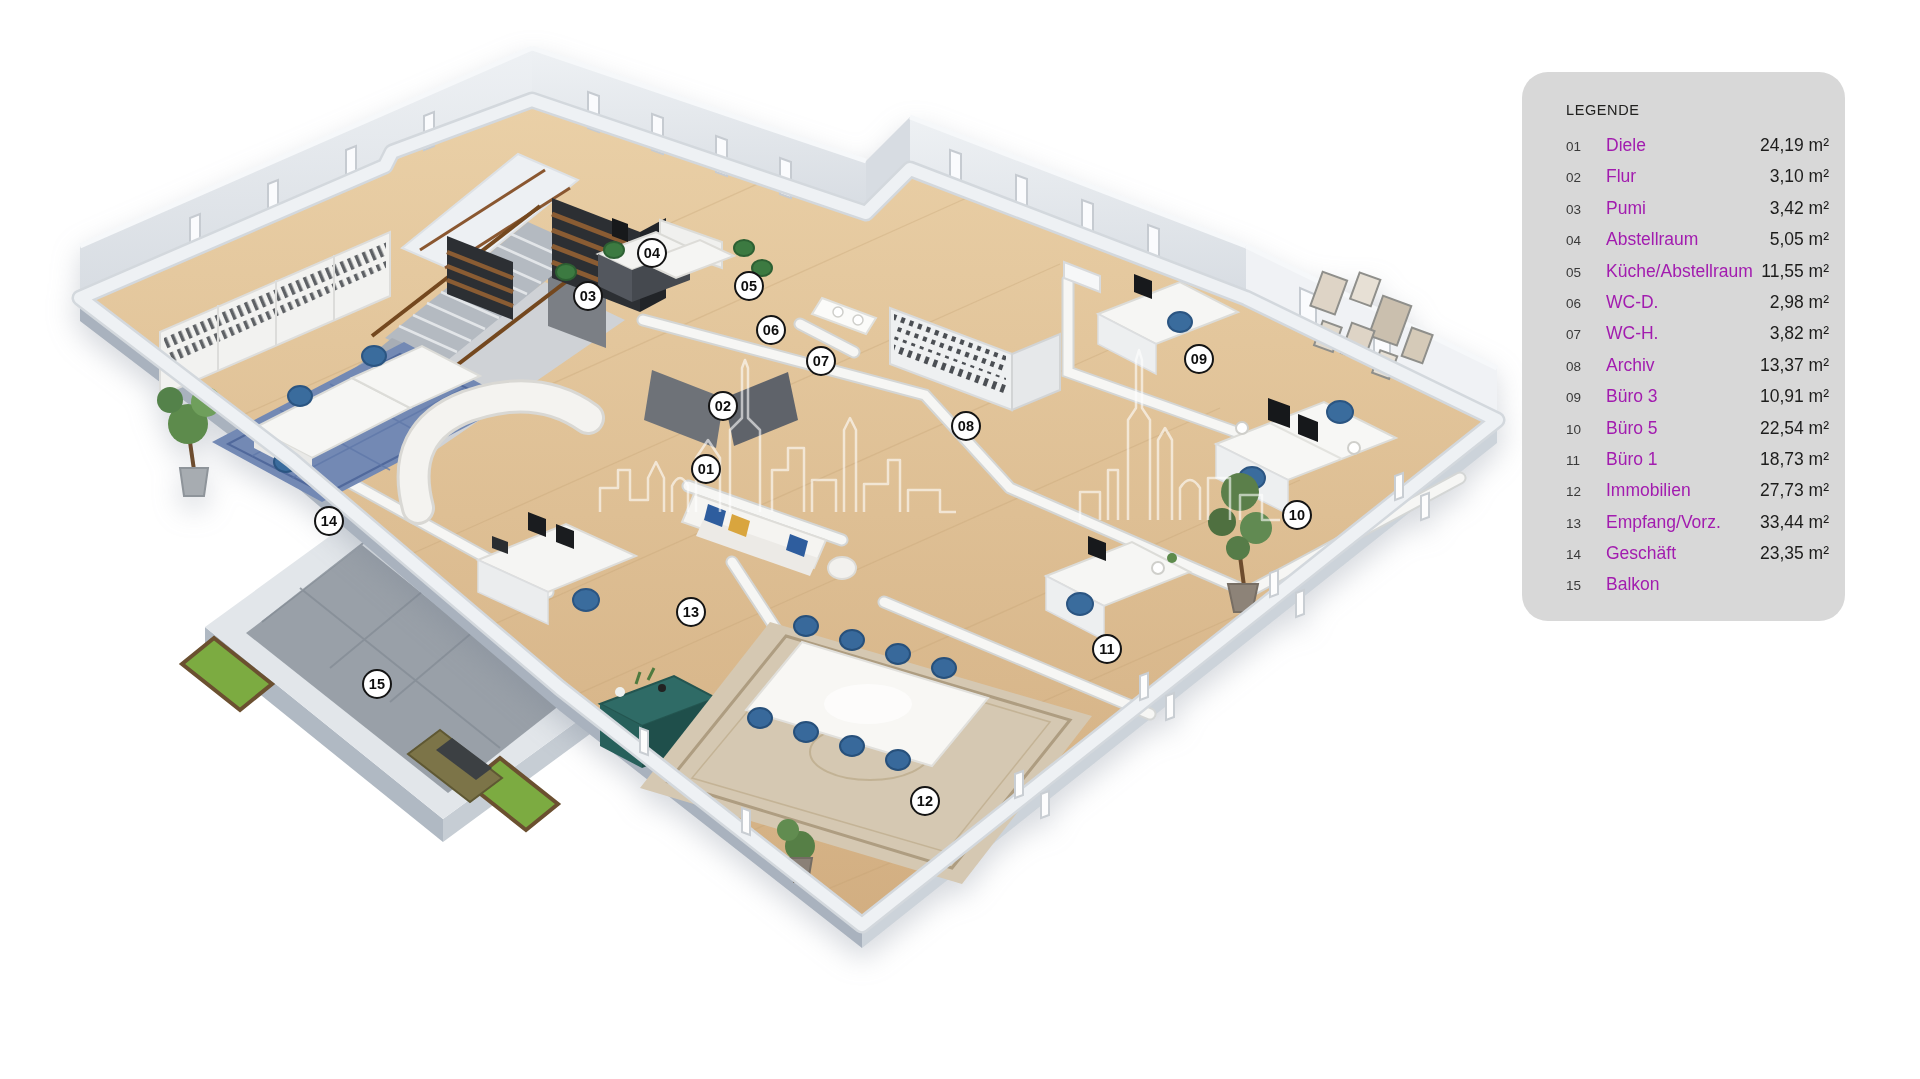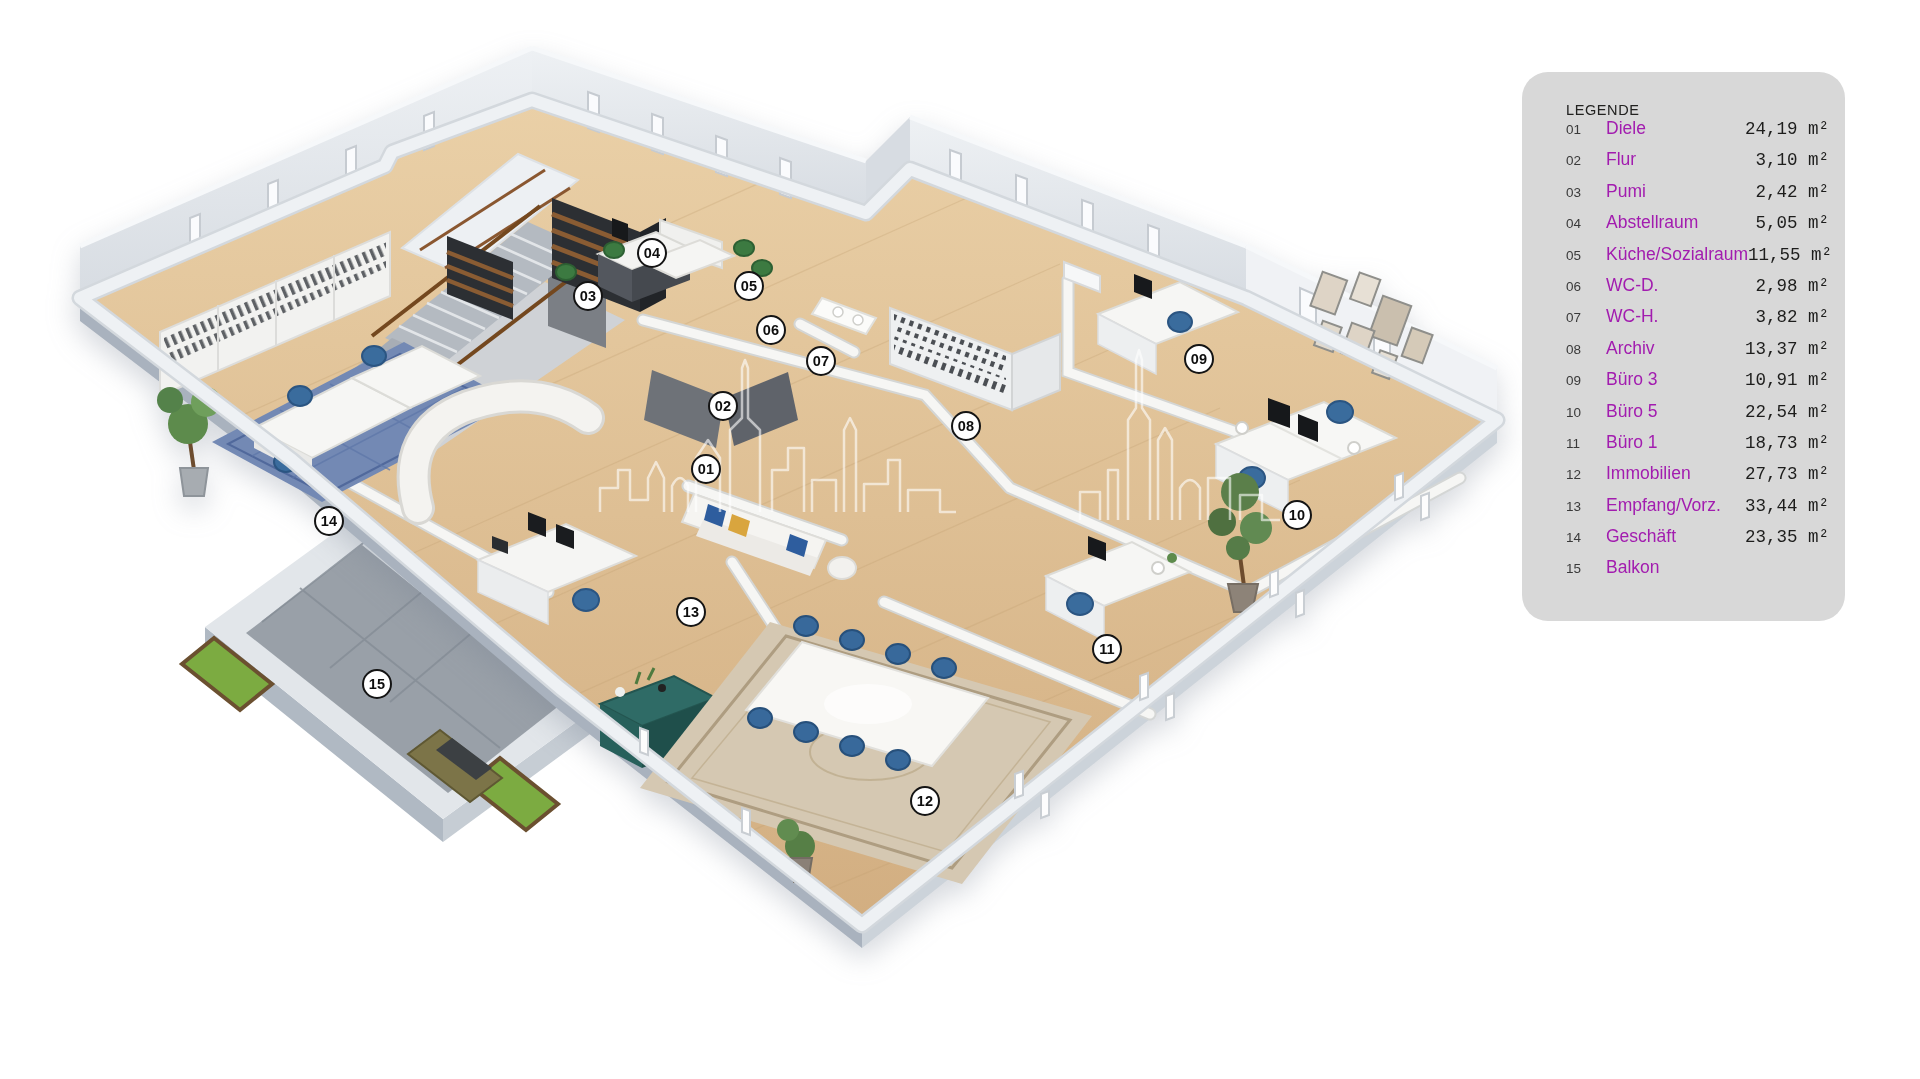--- a/index.html
+++ b/index.html
@@ -23,25 +23,25 @@
     display:flex;align-items:center;justify-content:center;
     font-size:14.5px;font-weight:700;color:#0e0e0e;letter-spacing:0.2px;
     box-sizing:border-box;
   }
   
   .legend{
     position:absolute;left:1522px;top:72px;width:323px;height:549px;
     background:#d8d8d8;border-radius:26px;box-sizing:border-box;
     padding:30px 16px 0 44px;color:#1d1d1c;
   }
-  .legend-title{font-size:14.5px;letter-spacing:0.6px;color:#222220;font-weight:400;}
+  .legend-title{font-size:14.5px;letter-spacing:0.6px;color:#222220;margin-bottom:17px;font-weight:400;}
   .lrow{display:flex;align-items:baseline;height:31.4px;font-size:17.5px;}
   .lrow .num{width:40px;font-size:13.5px;color:#3a3a3a;flex:0 0 40px;}
   .lrow .name{flex:1 1 auto;color:#a21caf;}
-  .lrow .area{flex:0 0 auto;text-align:center;color:#1d1d1c;font-family:Liberation Mono, monospace;}
+  .lrow .area{flex:0 0 auto;text-align:center;color:#1d1d1c;}
 </style>
 </head>
 <body>
 
 <div class="stage">
 
 <svg class="plan-svg" width="1920" height="1079" viewBox="0 0 1920 1079">
   <defs>
     <linearGradient id="wood" x1="0" y1="0" x2="0" y2="1">
       <stop offset="0" stop-color="#ead0a7"></stop>
@@ -435,32 +435,32 @@
 
   <div class="lrow">
     <span class="num">02</span>
     <span class="name">Flur</span>
     <span class="area">3,10 m²</span>
   </div>
 
   <div class="lrow">
     <span class="num">03</span>
     <span class="name">Pumi</span>
-    <span class="area">2,42 m²</span>
+    <span class="area">3,42 m²</span>
   </div>
 
   <div class="lrow">
     <span class="num">04</span>
     <span class="name">Abstellraum</span>
     <span class="area">5,05 m²</span>
   </div>
 
   <div class="lrow">
     <span class="num">05</span>
-    <span class="name">Küche/Sozialraum</span>
+    <span class="name">Küche/Abstellraum</span>
     <span class="area">11,55 m²</span>
   </div>
 
   <div class="lrow">
     <span class="num">06</span>
     <span class="name">WC-D.</span>
     <span class="area">2,98 m²</span>
   </div>
 
   <div class="lrow">

